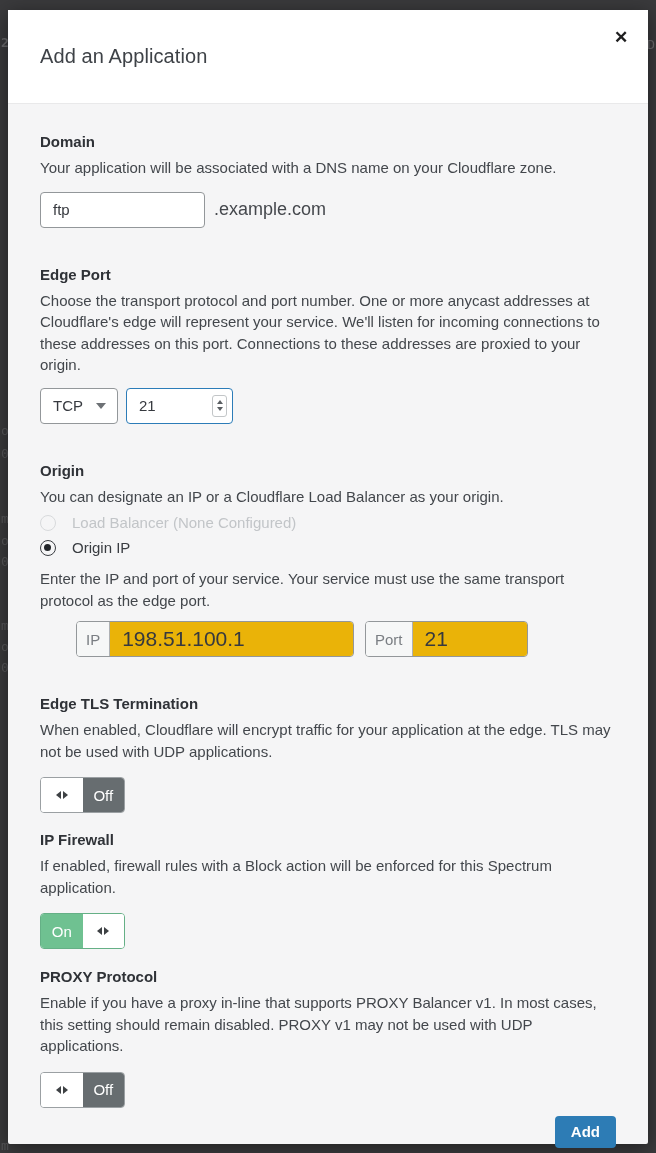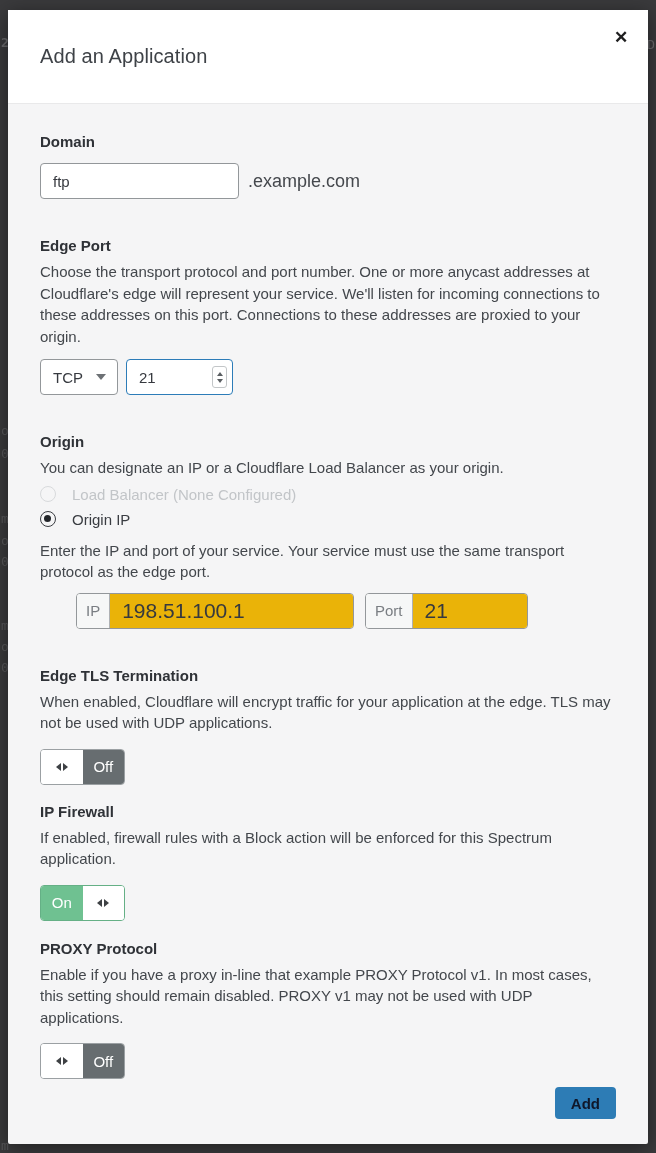--- a/index.html
+++ b/index.html
@@ -28,21 +28,21 @@
   .modal-body { padding: 29px 32px 0; }
 
   .sec-label { font-size: 15px; font-weight: 700; color: #2f3237; margin: 0 0 7px; }
   .desc { font-size: 15px; line-height: 21.5px; color: #43474c; margin: 0; }
   .mt26 { margin-top: 38px; } .mt19 { margin-top: 19px; } .mt18 { margin-top: 18px; }
 
   .tb { height: 36px; border: 1px solid #93979a; border-radius: 4px; background: #fff;
         font-family: "Liberation Sans", sans-serif; font-size: 15px; color: #36393f; padding: 0 12px; }
 
   .domain-row { display: flex; align-items: center; margin-top: 13px; }
-  .domain-input { width: 199px; }
+  .domain-input { width: 165px; }
   .domain-suffix { margin-left: 9px; font-size: 18px; color: #45484d; }
 
   .edgeport-row { display: flex; align-items: center; margin-top: 12px; }
   .select { width: 78px; height: 36px; border: 1px solid #93979a; border-radius: 4px; background: #fff;
             display: flex; align-items: center; justify-content: space-between; padding: 0 11px 0 12px; cursor: pointer; }
   .select-value { font-size: 15px; color: #36393f; }
   .caret-down { width: 0; height: 0; border-left: 5px solid transparent; border-right: 5px solid transparent;
                 border-top: 6px solid #6d7175; }
   .portwrap { position: relative; margin-left: 8px; }
   .port-input { width: 107px; border: 1.5px solid #2c7cb8; padding-right: 28px; }
@@ -81,21 +81,21 @@
   .toggle-state-off { background: #676d70; color: #fff; font-size: 15px; }
   .toggle-state-on { background: #6fc191; color: #fff; font-size: 15px; }
   .toggle.on { border-color: #65b086; }
   .arrow-l { width: 0; height: 0; border-top: 4px solid transparent; border-bottom: 4px solid transparent;
              border-right: 5px solid #3e4144; }
   .arrow-r { width: 0; height: 0; border-top: 4px solid transparent; border-bottom: 4px solid transparent;
              border-left: 5px solid #3e4144; }
 
   .footer { display: flex; justify-content: flex-end; margin-top: 8px; }
   .add-btn { min-width: 59px; height: 32px; padding: 0 16px; background: #2d7cb5; border: none; border-radius: 4px;
-             color: #0f172a; font-family: "Liberation Sans", sans-serif; font-size: 15px; font-weight: 600; cursor: pointer; }
+             color: #ffffff; font-family: "Liberation Sans", sans-serif; font-size: 15px; font-weight: 600; cursor: pointer; }
 </style>
 </head>
 <body>
 
 <div class="stage">
 
   <span class="bf bf0">2</span>
   <span class="bf bf1">oi</span>
   <span class="bf bf2">0</span>
   <span class="bf bf3">m</span>
@@ -111,20 +111,21 @@
 
     <div class="modal-header">
       <div class="modal-title">Add an Application</div>
       <button class="close-btn">✕</button>
     </div>
 
     <div class="modal-body">
 
       <div>
         <h3 class="sec-label">Domain</h3>
+        <p class="desc">Your application will be associated with a DNS name on your Cloudflare zone.</p>
         <div class="domain-row">
           <input class="tb domain-input" type="text" value="ftp" style="">
           <span class="domain-suffix">.example.com</span>
         </div>
       </div>
 
       <div class="mt26">
         <h3 class="sec-label">Edge Port</h3>
         <p class="desc">Choose the transport protocol and port number. One or more anycast addresses at Cloudflare's edge will represent your service. We'll listen for incoming connections to these addresses on this port. Connections to these addresses are proxied to your origin.</p>
         <div class="edgeport-row">
@@ -187,21 +188,21 @@
           <span class="toggle-half toggle-state-on">On</span>
           <span class="toggle-half toggle-knob">
             <span class="arrow-l"></span>
             <span class="arrow-r"></span>
           </span>
         </div>
       </div>
 
       <div class="mt19">
         <h3 class="sec-label">PROXY Protocol</h3>
-        <p class="desc">Enable if you have a proxy in-line that example PROXY Protocol v1. In most cases, this setting should remain disabled. PROXY v1 may not be used with UDP applications.</p>
+        <p class="desc">Enable if you have a proxy in-line that supports PROXY Balancer v1. In most cases, this setting should remain disabled. PROXY v1 may not be used with UDP applications.</p>
         <div class="toggle">
           <span class="toggle-half toggle-knob">
             <span class="arrow-l"></span>
             <span class="arrow-r"></span>
           </span>
           <span class="toggle-half toggle-state-off">Off</span>
         </div>
       </div>
 
       <div class="footer">

